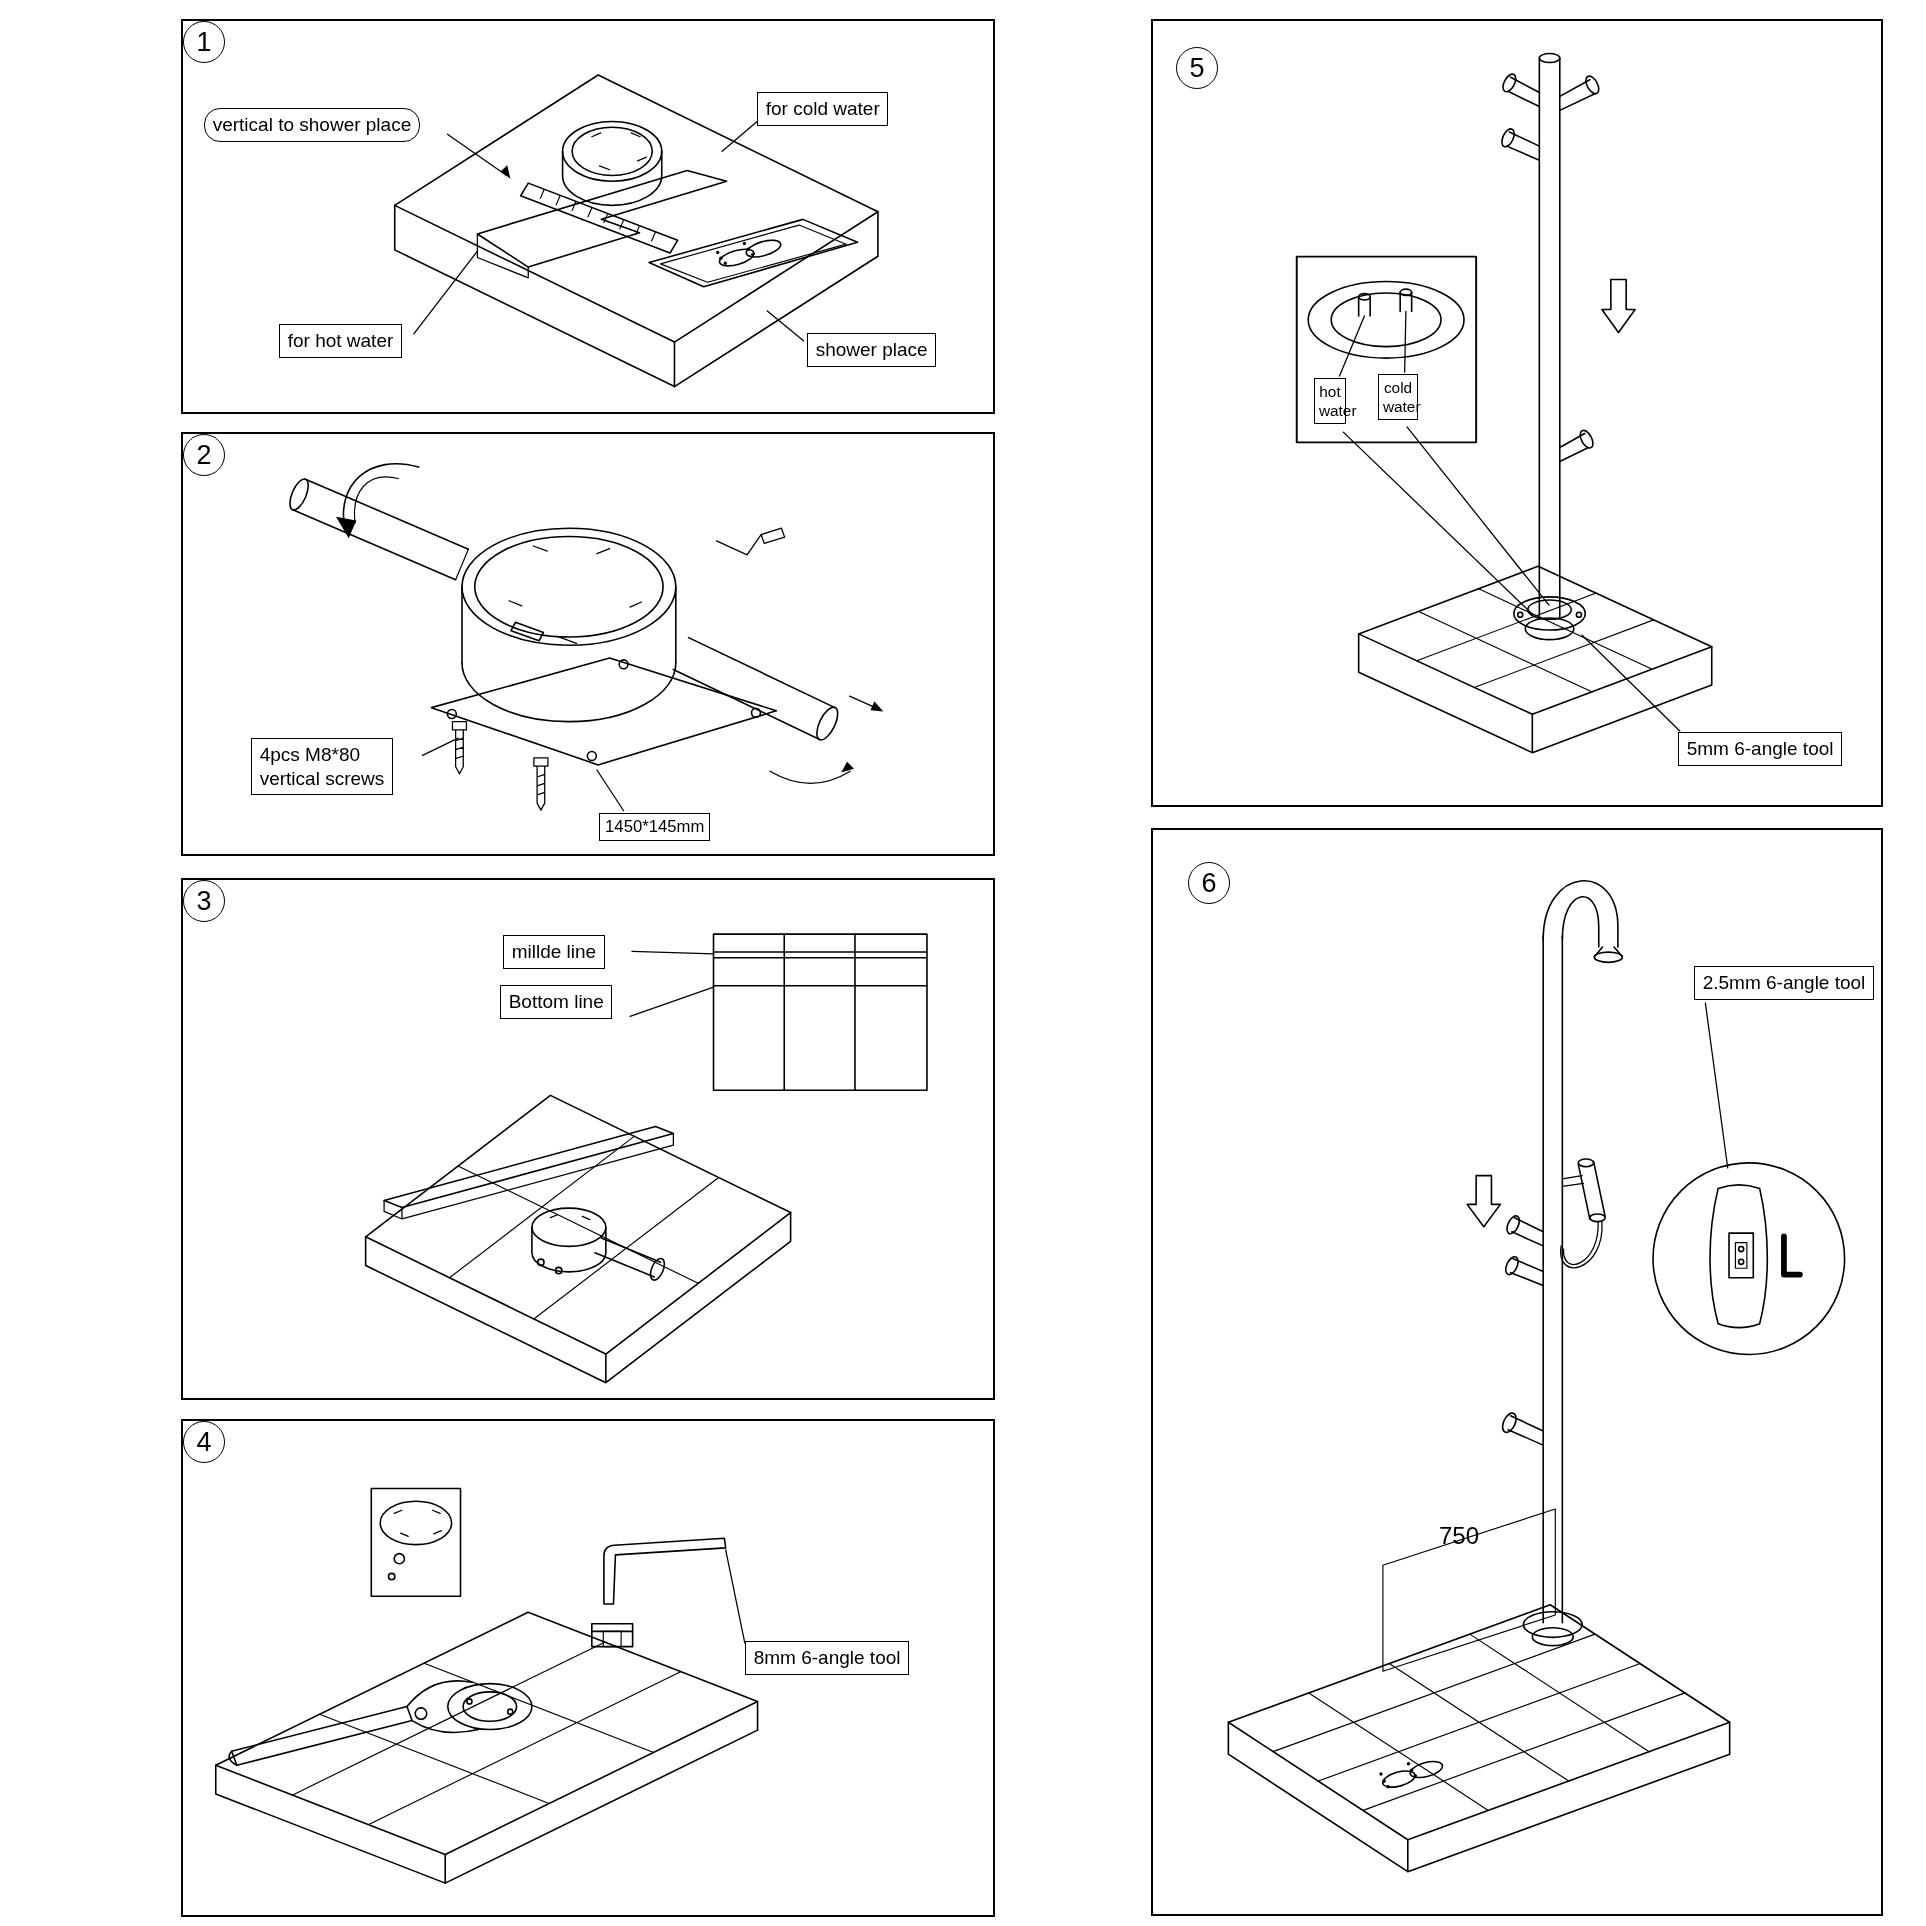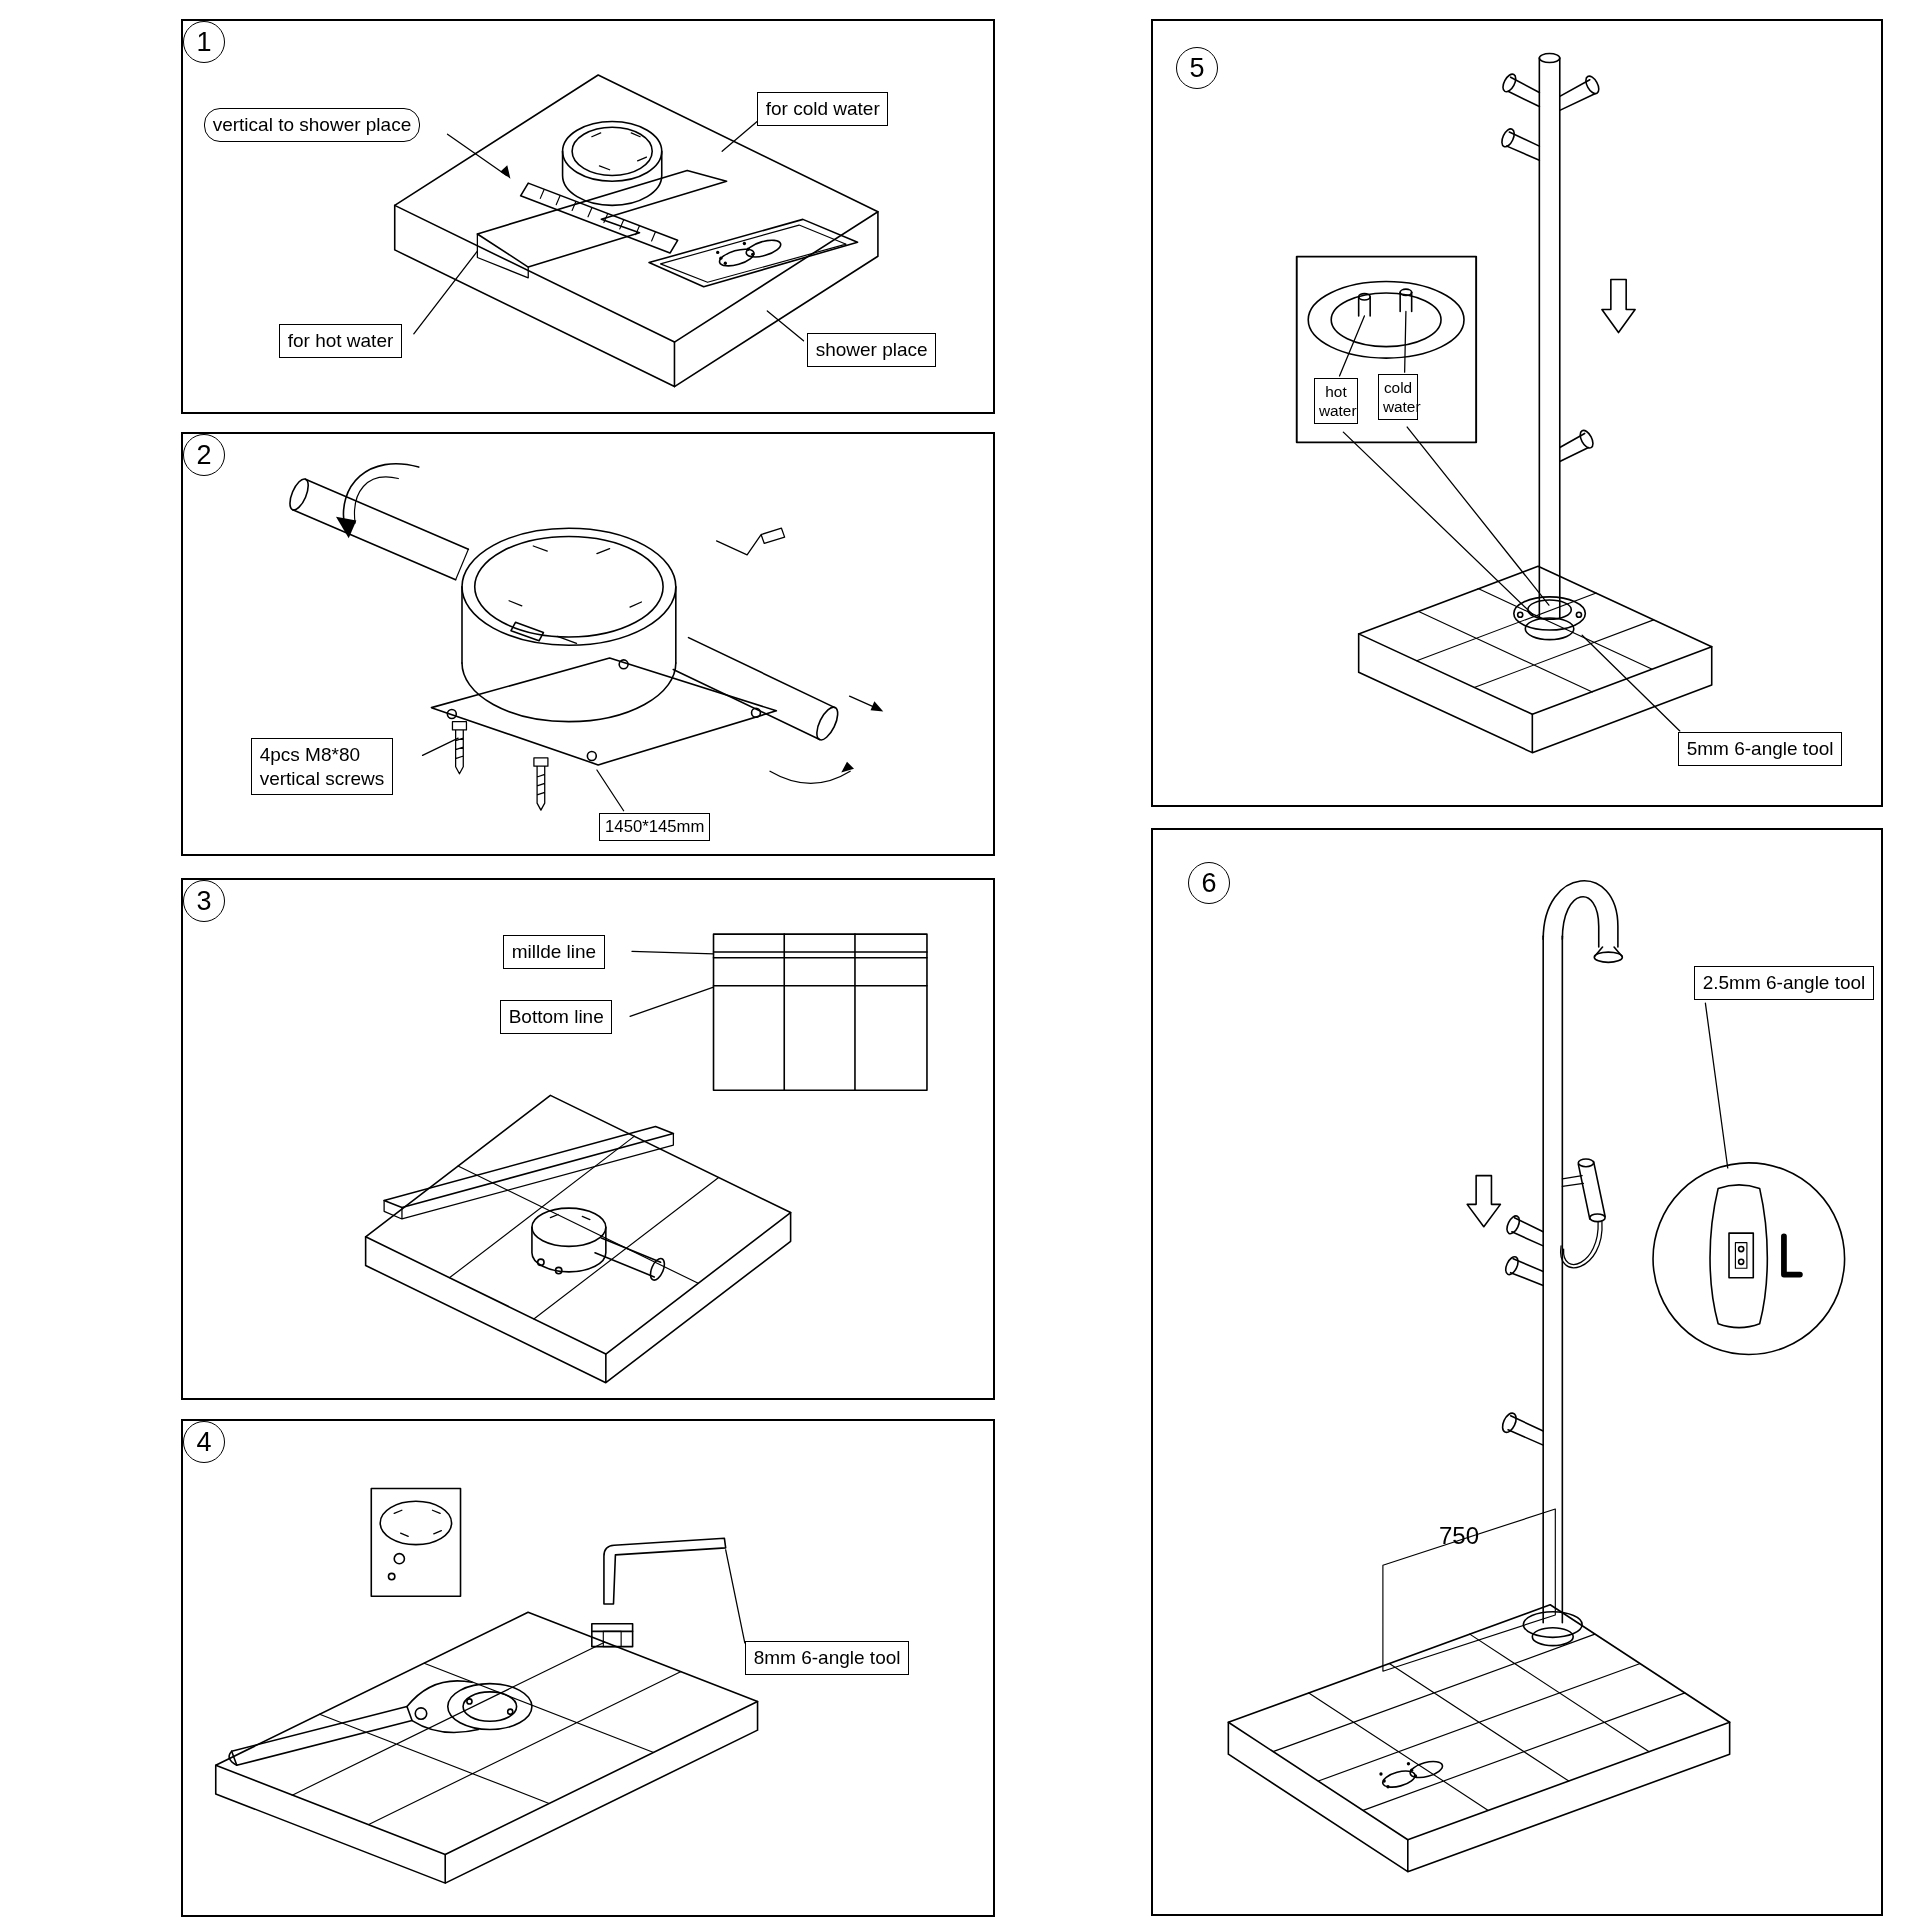--- a/index.html
+++ b/index.html
@@ -179,21 +179,21 @@
           <line x1="655" y1="562" x2="748" y2="600"></line>
           <line x1="645" y1="585" x2="738" y2="623"></line>
           <ellipse cx="743" cy="611" rx="9" ry="18" transform="rotate(23 743 611)"></ellipse>
           <circle cx="560" cy="600" r="5"></circle>
             <circle cx="588" cy="613" r="5"></circle>
         </g>
       </g>
     </svg>
     <div class="badge">3</div>
     <div class="lbl" style="left:320px; top:55px;">millde line</div>
-    <div class="lbl" style="left:317px; top:120px;">Bottom line</div>
+    <div class="lbl" style="left:317px; top:105px;">Bottom line</div>
   </section>
 
   <section class="panel" style="left:181px; top:1419px; width:814px; height:498px;">
     <svg viewBox="0 0 1268 775">
       <g stroke="#000" stroke-width="2.5" fill="none" stroke-linejoin="round" stroke-linecap="round">
 
         <g>
           <rect x="294" y="106" width="140" height="169"></rect>
           <ellipse cx="364" cy="160" rx="56" ry="34"></ellipse>
           <path d="M330 145 l12 -5 M390 140 l12 5 M340 176 l12 5 M404 172 l-12 5" stroke-width="2"></path>
@@ -292,21 +292,21 @@
           <path d="M396 455 L394 550" stroke-width="2"></path>
         </g>
 
         <path d="M298 644 L595 930" stroke-width="2"></path>
         <path d="M398 636 L620 915" stroke-width="2"></path>
 
         <path d="M825 1112 L672 962" stroke-width="2"></path>
       </g>
     </svg>
     <div class="badge" style="left:23px; top:26px;">5</div>
-    <div class="lbl tiny" style="left:161px; top:357px; width:44px;">hot water</div>
+    <div class="lbl tiny" style="left:161px; top:357px; width:32px;">hot water</div>
     <div class="lbl tiny" style="left:225px; top:353px; width:40px;">cold water</div>
     <div class="lbl" style="left:525px; top:711px;">5mm 6-angle tool</div>
   </section>
 
   <section class="panel" style="left:1151px; top:828px; width:732px; height:1088px;">
     <svg viewBox="0 0 1140 1695">
       <g stroke="#000" stroke-width="2.5" fill="none" stroke-linejoin="round" stroke-linecap="round">
 
         <g>
           <line x1="611" y1="165" x2="611" y2="1240"></line>

